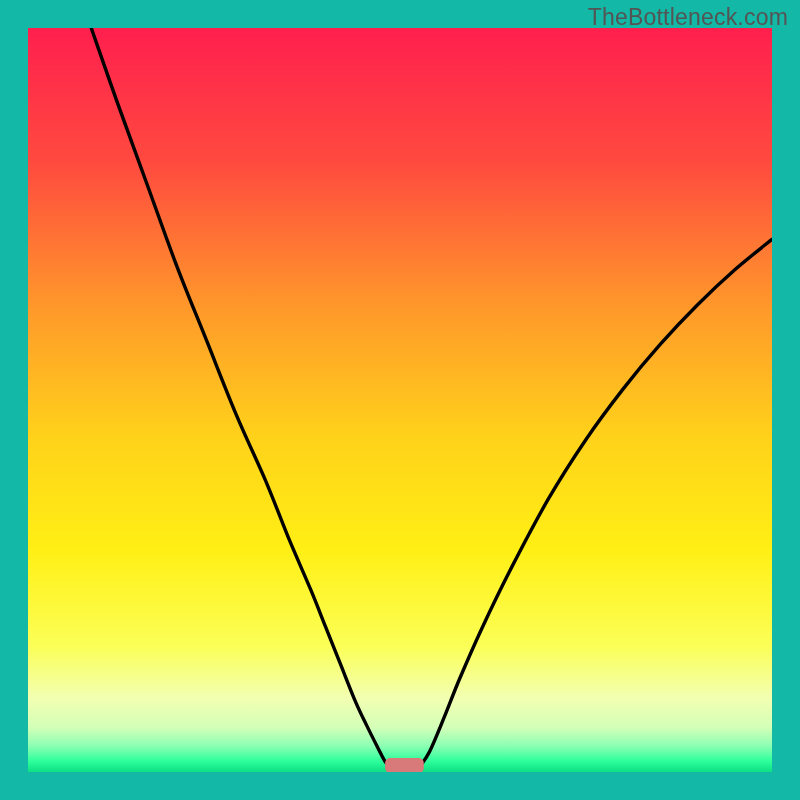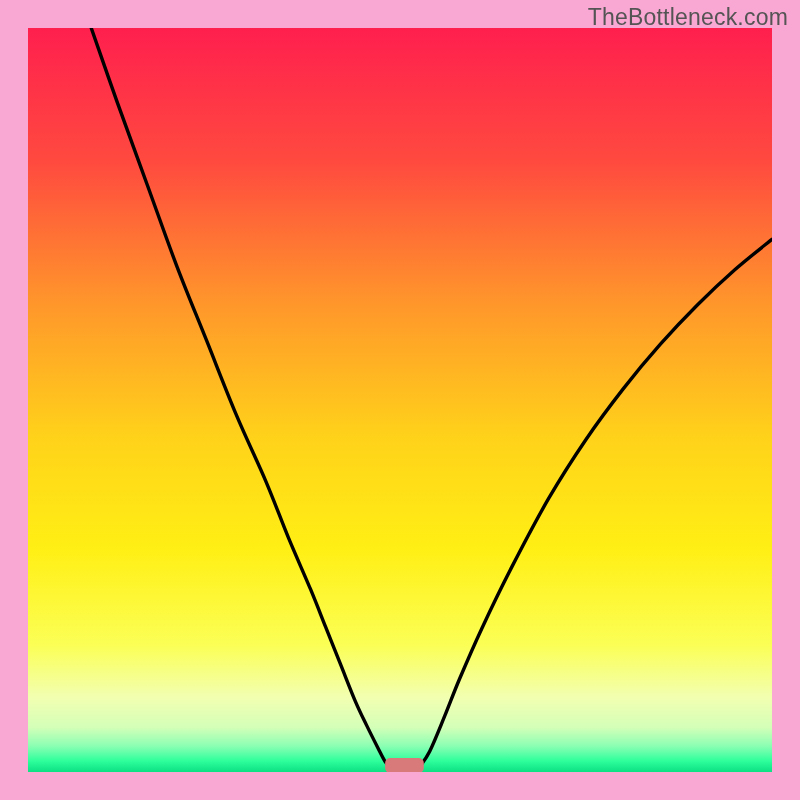--- a/index.html
+++ b/index.html
@@ -9,21 +9,21 @@
     height: 800px;
     overflow: hidden;
     background: #000;
     font-family: Arial, Helvetica, sans-serif;
   }
   .frame {
     position: absolute;
     left: 0; top: 0;
     width: 800px;
     height: 800px;
-    background: #f9a8d4;
+    background: #14b8a6;
   }
   .plot {
     position: absolute;
     left: 28px;
     top: 28px;
     width: 744px;
     height: 744px;
   }
   .watermark {
     position: absolute;

